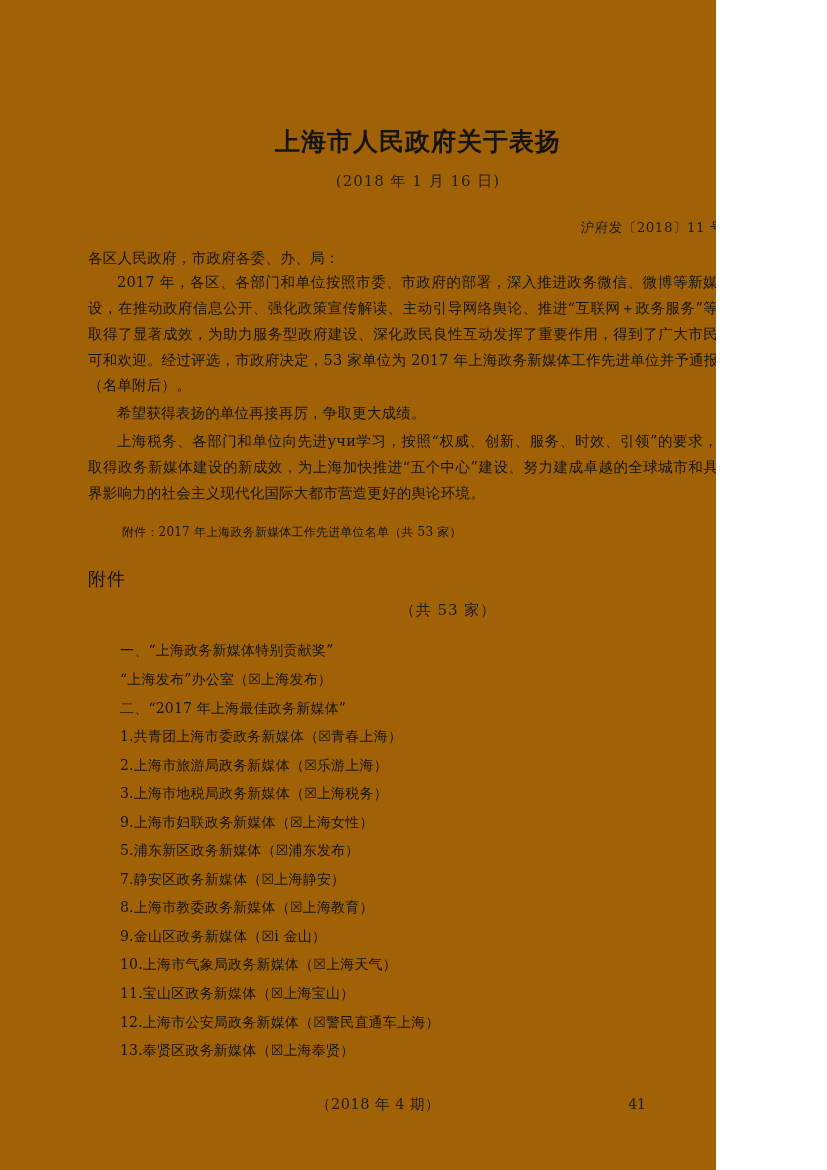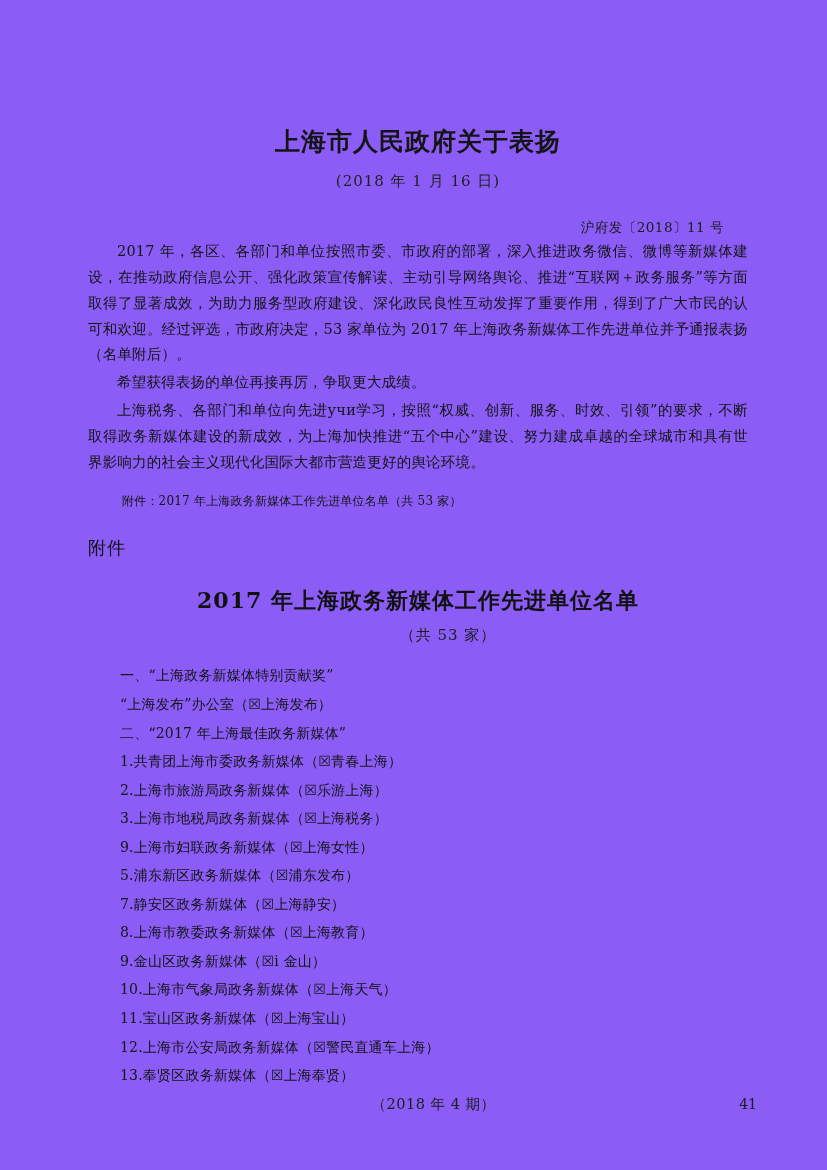--- a/index.html
+++ b/index.html
@@ -5,23 +5,23 @@
   html, body {
     margin: 0;
     padding: 0;
     background: #ffffff;
   }
   body {
     font-family: "DejaVu Sans", sans-serif;
   }
   .page {
     position: relative;
-    width: 827px;
+    width: 716px;
     height: 1170px;
-    background: #8b5cf6;
+    background: #a16207;
     overflow: hidden;
     box-sizing: border-box;
   }
   .content {
     position: absolute;
     left: 88px;
     top: 0;
     width: 660px;
   }
   .doc-title {
@@ -148,30 +148,30 @@
   <div class="content">
 
     <div class="doc-title">
       <div class="line1">上海市人民政府关于表扬</div>
     </div>
 
     <div class="doc-date">(2018 年 1 月 16 日)</div>
 
     <div class="doc-number">沪府发〔2018〕11 号</div>
 
+    <div class="salutation">各区人民政府，市政府各委、办、局：</div>
 
     <div class="body-para">2017 年，各区、各部门和单位按照市委、市政府的部署，深入推进政务微信、微博等新媒体建设，在推动政府信息公开、强化政策宣传解读、主动引导网络舆论、推进“互联网＋政务服务”等方面取得了显著成效，为助力服务型政府建设、深化政民良性互动发挥了重要作用，得到了广大市民的认可和欢迎。经过评选，市政府决定，53 家单位为 2017 年上海政务新媒体工作先进单位并予通报表扬（名单附后）。</div>
     <div class="body-para">希望获得表扬的单位再接再厉，争取更大成绩。</div>
     <div class="body-para">上海税务、各部门和单位向先进учи学习，按照“权威、创新、服务、时效、引领”的要求，不断取得政务新媒体建设的新成效，为上海加快推进“五个中心”建设、努力建成卓越的全球城市和具有世界影响力的社会主义现代化国际大都市营造更好的舆论环境。</div>
 
     <div class="attach-ref">附件：2017 年上海政务新媒体工作先进单位名单（共 53 家）</div>
 
     <div class="attach-label">附件</div>
 
-    <div class="list-title">2017 年上海政务新媒体工作先进单位名单</div>
     <div class="list-count">（共 53 家）</div>
 
     <div class="list-block">
       <div class="list-line">一、“上海政务新媒体特别贡献奖”</div>
       <div class="list-line">“上海发布”办公室（☒上海发布）</div>
       <div class="list-line">二、“2017 年上海最佳政务新媒体”</div>
       <div class="list-line">1.共青团上海市委政务新媒体（☒青春上海）</div>
       <div class="list-line">2.上海市旅游局政务新媒体（☒乐游上海）</div>
       <div class="list-line">3.上海市地税局政务新媒体（☒上海税务）</div>
       <div class="list-line">9.上海市妇联政务新媒体（☒上海女性）</div>

